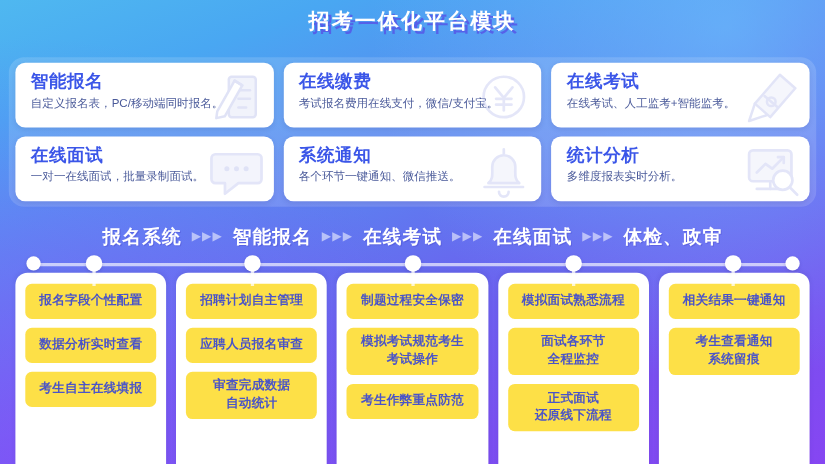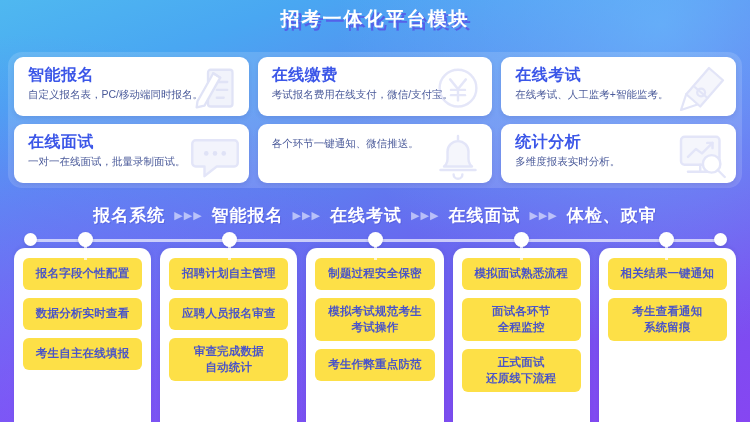--- a/index.html
+++ b/index.html
@@ -184,20 +184,21 @@
 
     <div class="card">
       <div class="card-icon">
         <svg viewBox="0 0 64 64" fill="none" stroke="#e0e3f8" stroke-width="2.8" stroke-linecap="round" stroke-linejoin="round">
           <path d="M32 9 v4"></path>
           <path d="M16 44 c5 -4 4 -9 4 -17 a12 12 0 0 1 24 0 c0 8 -1 13 4 17 z" fill="#f4f5fc" stroke="#e0e3f8"></path>
           <line x1="12" y1="48" x2="52" y2="48"></line>
           <path d="M27 53 a5 5 0 0 0 10 0"></path>
         </svg>
       </div>
+      <div class="card-title">系统通知</div>
       <div class="card-desc">各个环节一键通知、微信推送。</div>
     </div>
 
     <div class="card">
       <div class="card-icon">
         <svg viewBox="0 0 64 64" fill="none" stroke="#e0e3f8" stroke-width="2.8" stroke-linecap="round" stroke-linejoin="round">
           <rect x="8" y="10" width="44" height="32" rx="4" fill="#f4f5fc" stroke="#e0e3f8"></rect>
           <path d="M16 33 L25 24 L32 29 L44 17"></path>
           <path d="M38 17 h6 v6"></path>
           <line x1="30" y1="42" x2="30" y2="50"></line>

